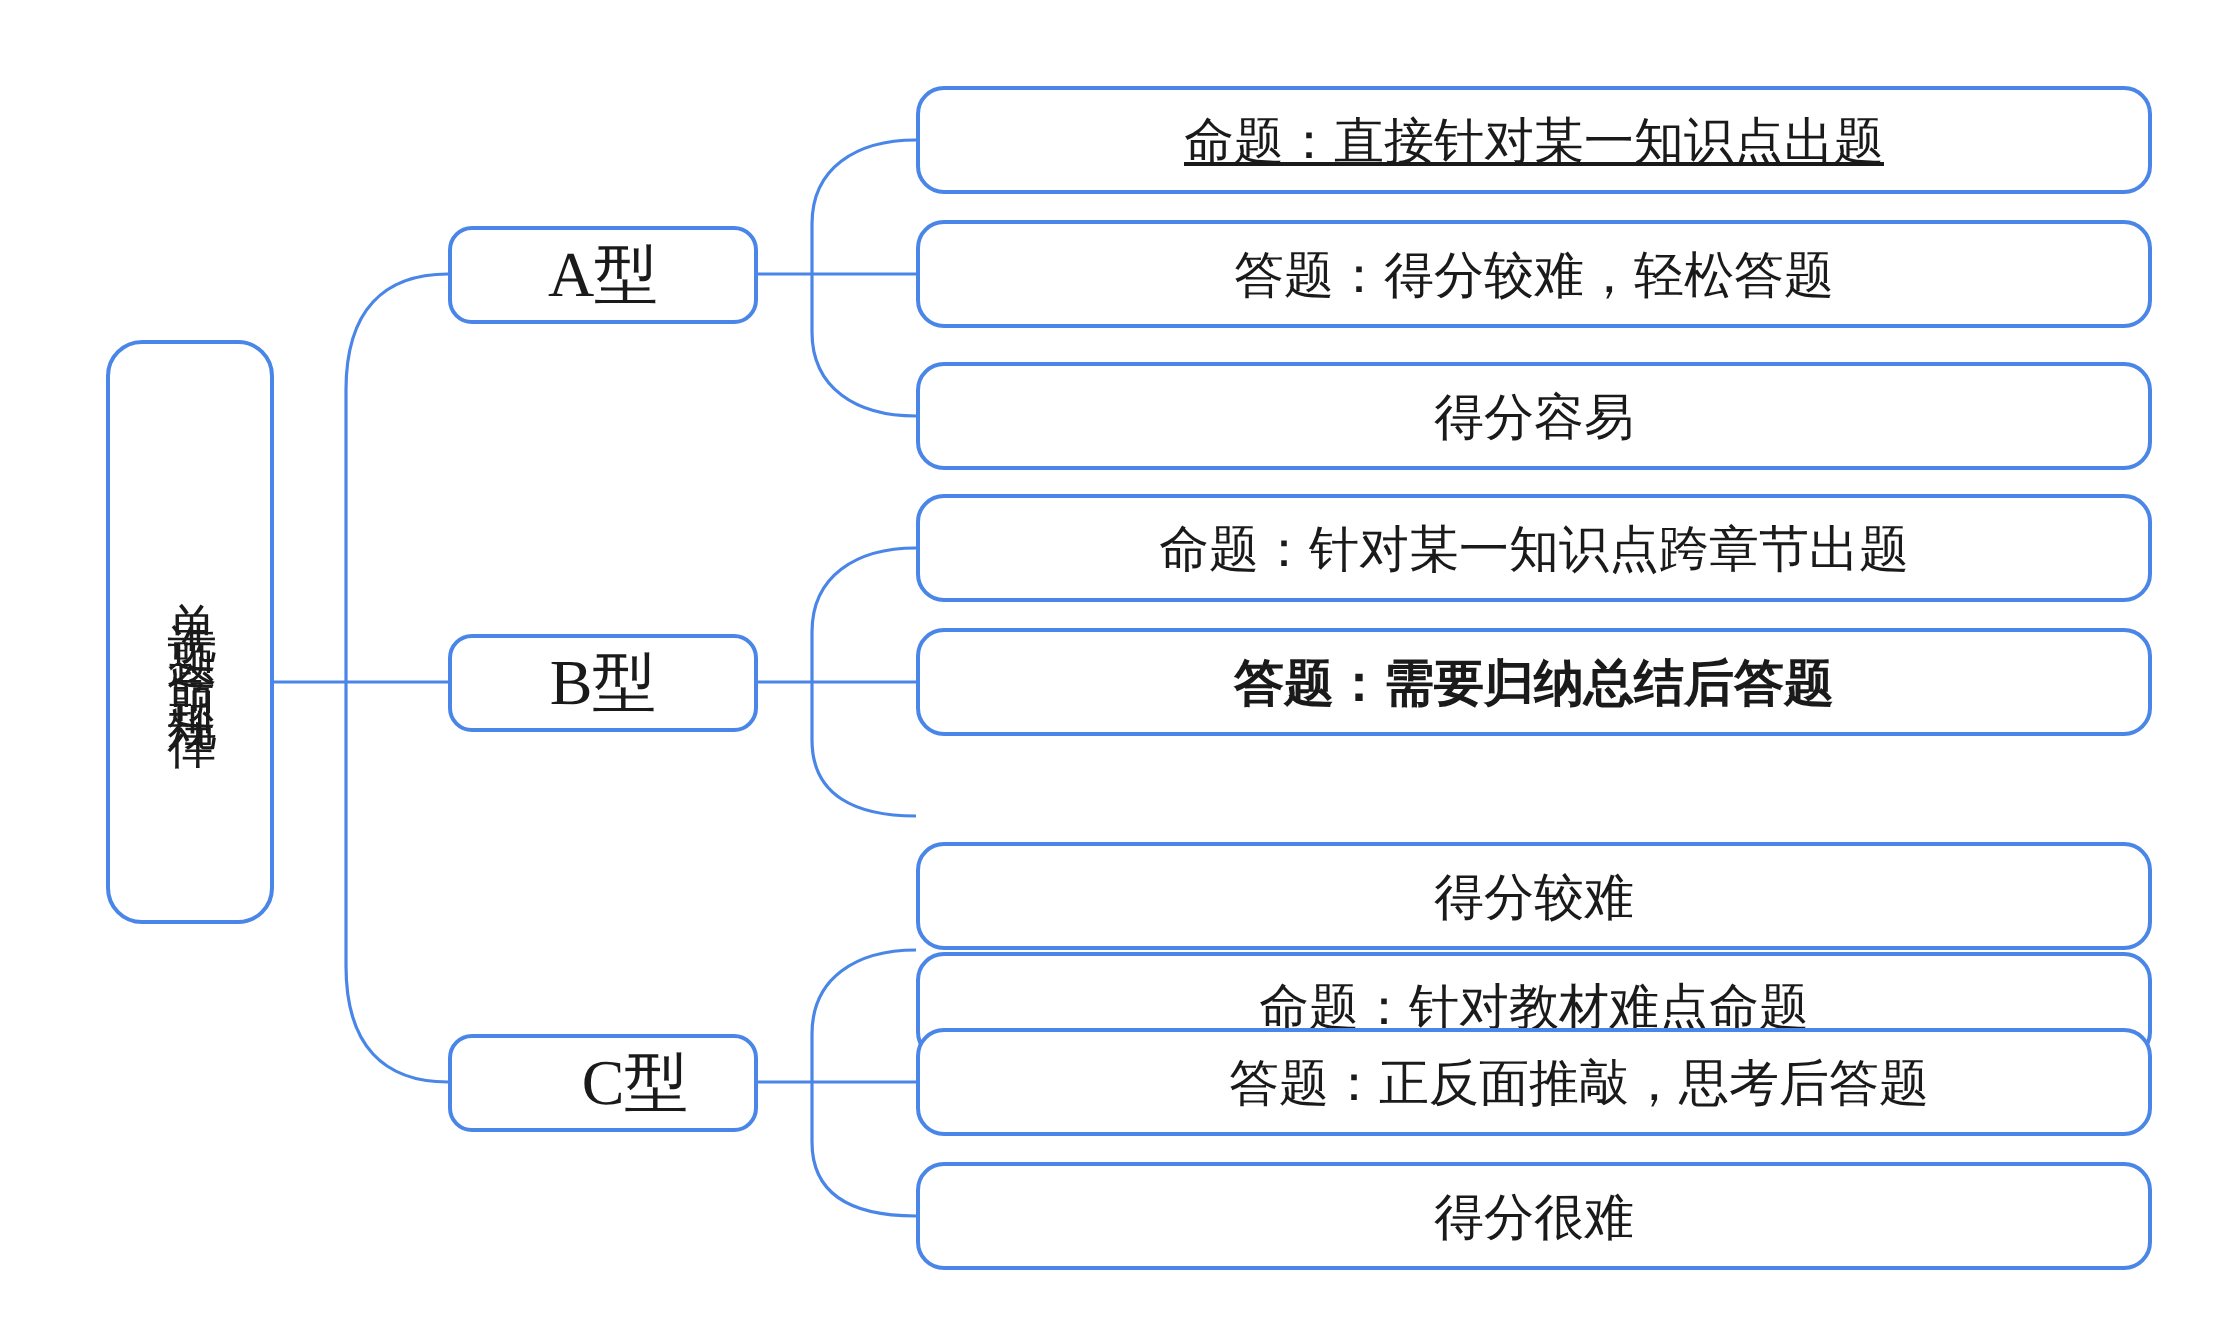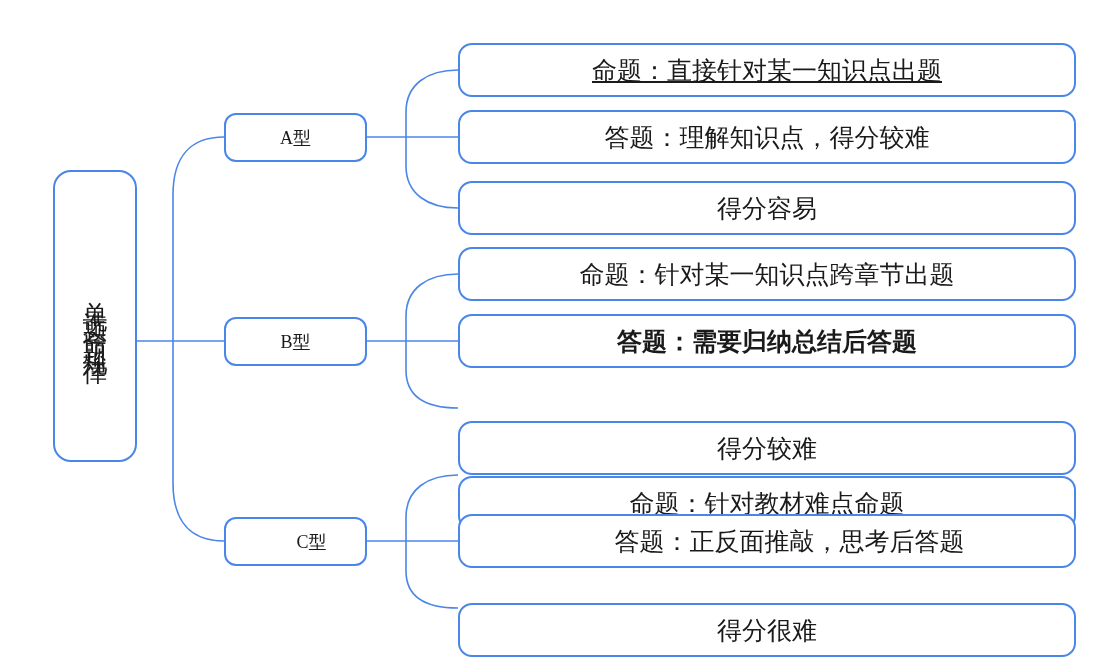--- a/index.html
+++ b/index.html
@@ -12,21 +12,21 @@
     display:flex;align-items:center;justify-content:center;
   }
   .root{
     left:53px;top:170px;width:84px;height:292px;border-radius:18px;
     font-size:25px;
   }
   .root .vtext{
     writing-mode:vertical-rl;text-orientation:upright;letter-spacing:10px;line-height:1;
   }
   .branch{
-    left:224px;width:143px;height:49px;border-radius:12px;font-size:18px;
+    left:224px;width:155px;height:49px;border-radius:12px;font-size:32px;
   }
   .leaf{
     left:458px;width:618px;height:54px;border-radius:14px;font-size:25px;
   }
   svg.connectors{position:absolute;left:0;top:0;width:1117px;height:659px;}
   svg.connectors path{fill:none;stroke:#4a86e8;stroke-width:1.6px;}
 </style>
 </head>
 <body>
 
@@ -58,21 +58,21 @@
     <span>B型</span>
   </div>
   <div class="node branch" style="top:517px;padding-left:32px;">
     <span>C型</span>
   </div>
 
   <div class="node leaf" style="top:43px;text-decoration:underline;">
     <span>命题：直接针对某一知识点出题</span>
   </div>
   <div class="node leaf" style="top:110px;">
-    <span>答题：理解知识点，得分较难</span>
+    <span>答题：得分较难，轻松答题</span>
   </div>
   <div class="node leaf" style="top:181px;">
     <span>得分容易</span>
   </div>
 
   <div class="node leaf" style="top:247px;">
     <span>命题：针对某一知识点跨章节出题</span>
   </div>
   <div class="node leaf" style="top:314px;font-weight:bold;">
     <span>答题：需要归纳总结后答题</span>
@@ -80,17 +80,17 @@
   <div class="node leaf" style="top:381px;margin-top:40px;">
     <span>得分较难</span>
   </div>
 
   <div class="node leaf" style="top:448px;margin-top:28px;">
     <span>命题：针对教材难点命题</span>
   </div>
   <div class="node leaf" style="top:514px;padding-left:45px;">
     <span>答题：正反面推敲，思考后答题</span>
   </div>
-  <div class="node leaf" style="top:603px;">
+  <div class="node leaf" style="top:581px;">
     <span>得分很难</span>
   </div>
 
 </div>
 
 </body></html>

